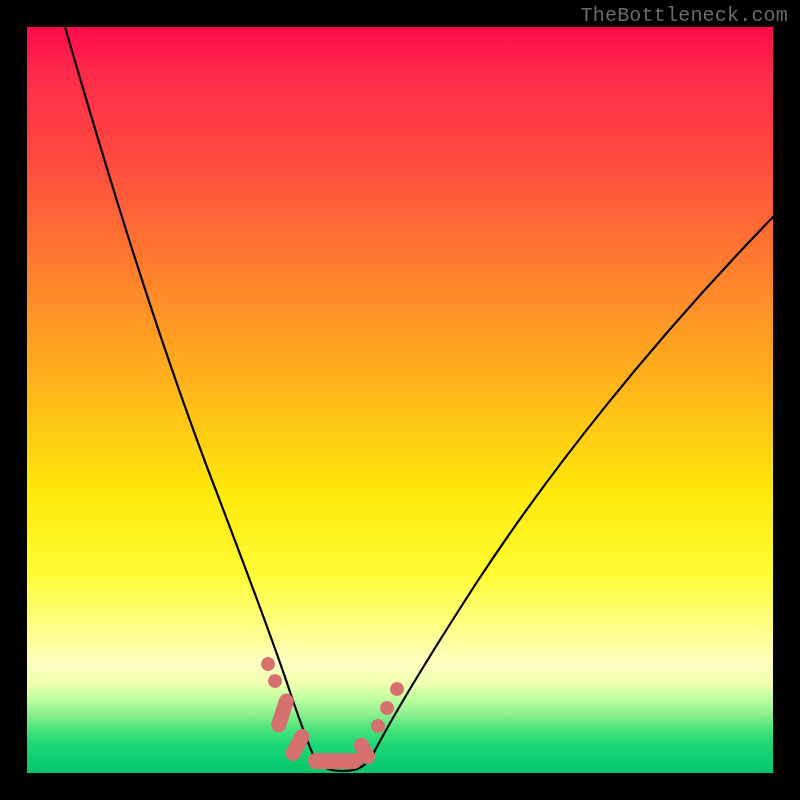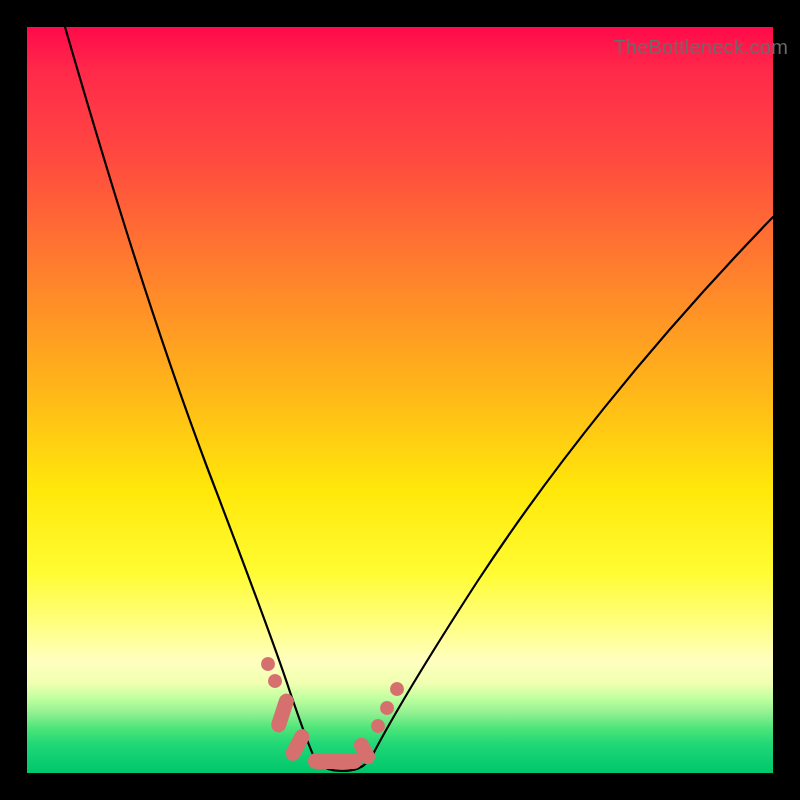--- a/index.html
+++ b/index.html
@@ -67,26 +67,25 @@
   }
   .seg {
     position: absolute;
     background: #d6706f;
     border-radius: 10px;
   }
   .watermark {
     position: absolute;
     top: 4px;
     right: 12px;
-    font-family: Liberation Sans, sans-serif;
+    font-family: Liberation Mono, monospace;
     font-size: 20px;
     color: #6b6b6b;
     letter-spacing: 0.2px;
     user-select: none;
-    margin-top: 32px;
   }
 </style>
 </head>
 <body>
 
 <div class="frame">
 
   <div class="plot-area">
     <div class="gradient"></div>
 

